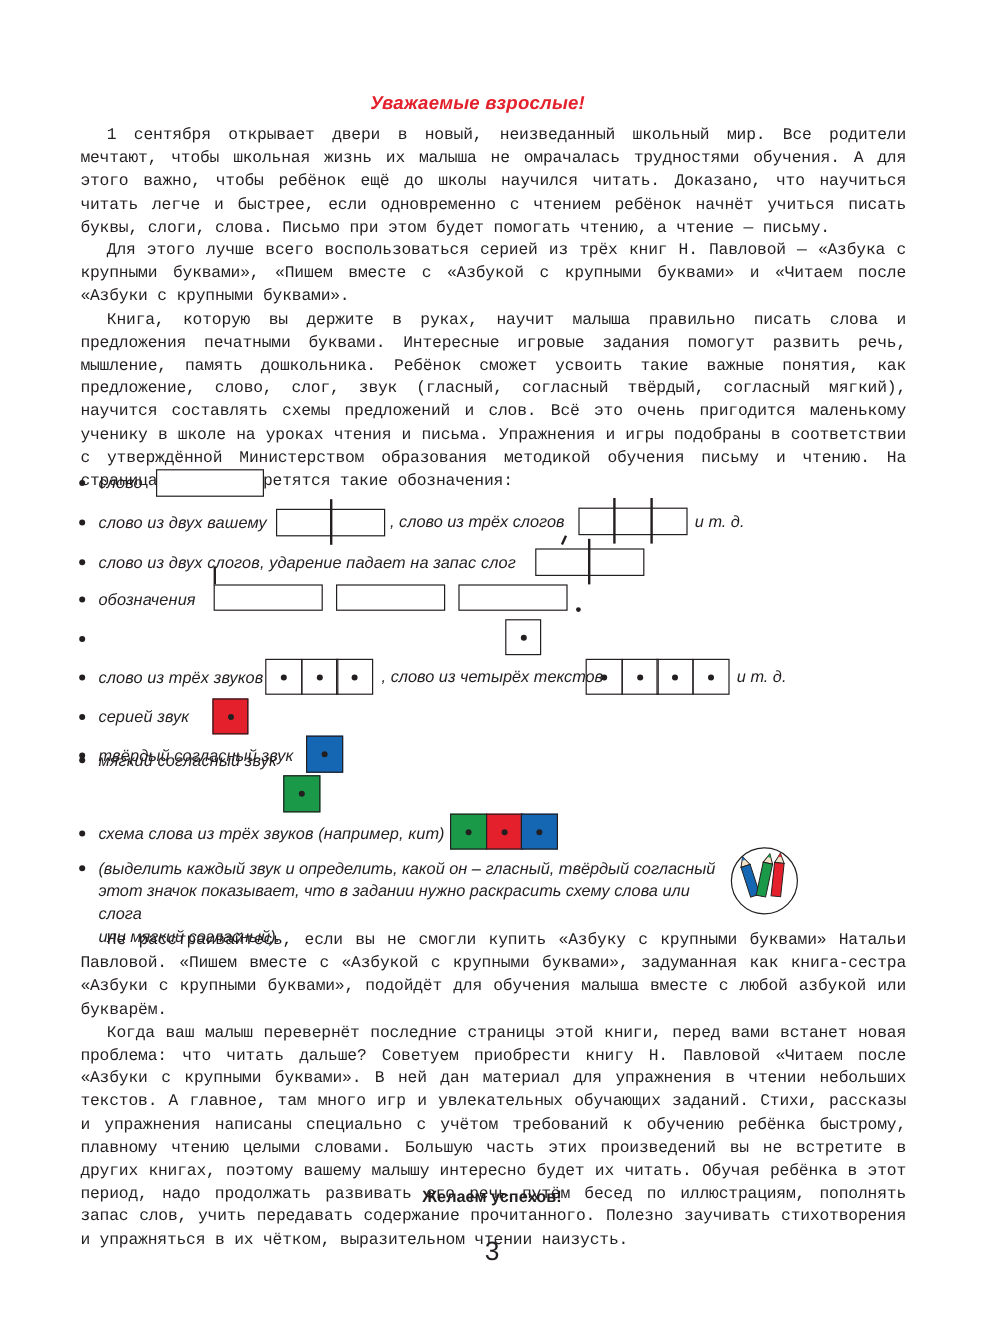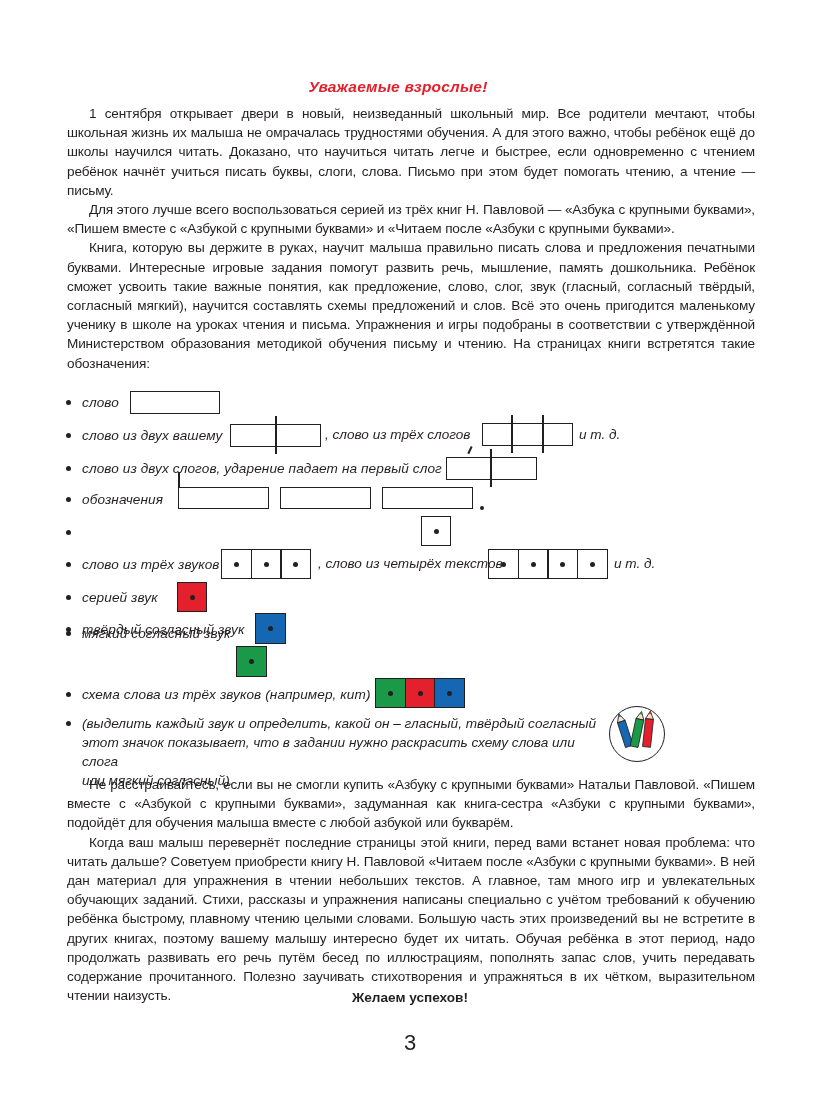--- a/index.html
+++ b/index.html
@@ -12,21 +12,21 @@
       position: absolute; left: 0; width: 796px; top: 78px;
       text-align: center; color: #e3202b; font-weight: bold; font-style: italic;
       font-size: 15.5px; letter-spacing: 0.2px;
     }
     .para {
       position: absolute; left: 67px; width: 688px;
       font-size: 13.6px; line-height: 19.2px; text-align: justify;
       text-indent: 22px; letter-spacing: -0.15px;
       font-stretch: condensed;
     }
-    .para p { margin: 0; text-indent: 22px; }
+    .para p { margin: 0; text-indent: 22px; font-family: Liberation Mono, monospace; }
     .legend { position: absolute; left: 0; top: 0; width: 820px; height: 1106px; pointer-events: none; }
     .row { position: absolute; left: 66px; display: flex; align-items: center; height: 24px; }
     .bullet { width: 5px; height: 5px; background: #231f20; border-radius: 50%; margin-right: 11px; flex: 0 0 auto; }
     .lbl { font-style: italic; font-size: 13.6px; white-space: nowrap; letter-spacing: 0.1px; }
     .box { position: absolute; border: 1.6px solid #231f20; box-sizing: border-box; background: #fff; }
     .vline { position: absolute; width: 1.6px; background: #231f20; }
     .cell {
       position: absolute; box-sizing: border-box; border: 1.6px solid #231f20;
       display: flex; align-items: center; justify-content: center;
     }
@@ -79,21 +79,21 @@
   <div class="box" style="left:230px;top:424px;width:91px;height:23px;"></div>
   <div class="vline" style="left:275px;top:416px;height:38px;"></div>
   <span class="txt" style="left:325px;top:427px;">, слово из трёх слогов</span>
   <div class="box" style="left:482px;top:423px;width:91px;height:23px;"></div>
   <div class="vline" style="left:511px;top:415px;height:38px;"></div>
   <div class="vline" style="left:542px;top:415px;height:38px;"></div>
   <span class="txt" style="left:579px;top:427px;">и т. д.</span>
 
   <div class="row" style="top:456px;">
     <span class="bullet"></span>
-    <span class="lbl">слово из двух слогов, ударение падает на первый слог</span>
+    <span class="lbl">слово из двух слогов, ударение падает на запас слог</span>
   </div>
   <div class="stress" style="left:469px;top:446px;"></div>
   <div class="box" style="left:446px;top:457px;width:91px;height:23px;"></div>
   <div class="vline" style="left:490px;top:449px;height:38px;"></div>
 
   <div class="row" style="top:487px;">
     <span class="bullet"></span>
     <span class="lbl">обозначения</span>
   </div>
   <div class="vline" style="left:178px;top:472px;height:16px;"></div>

